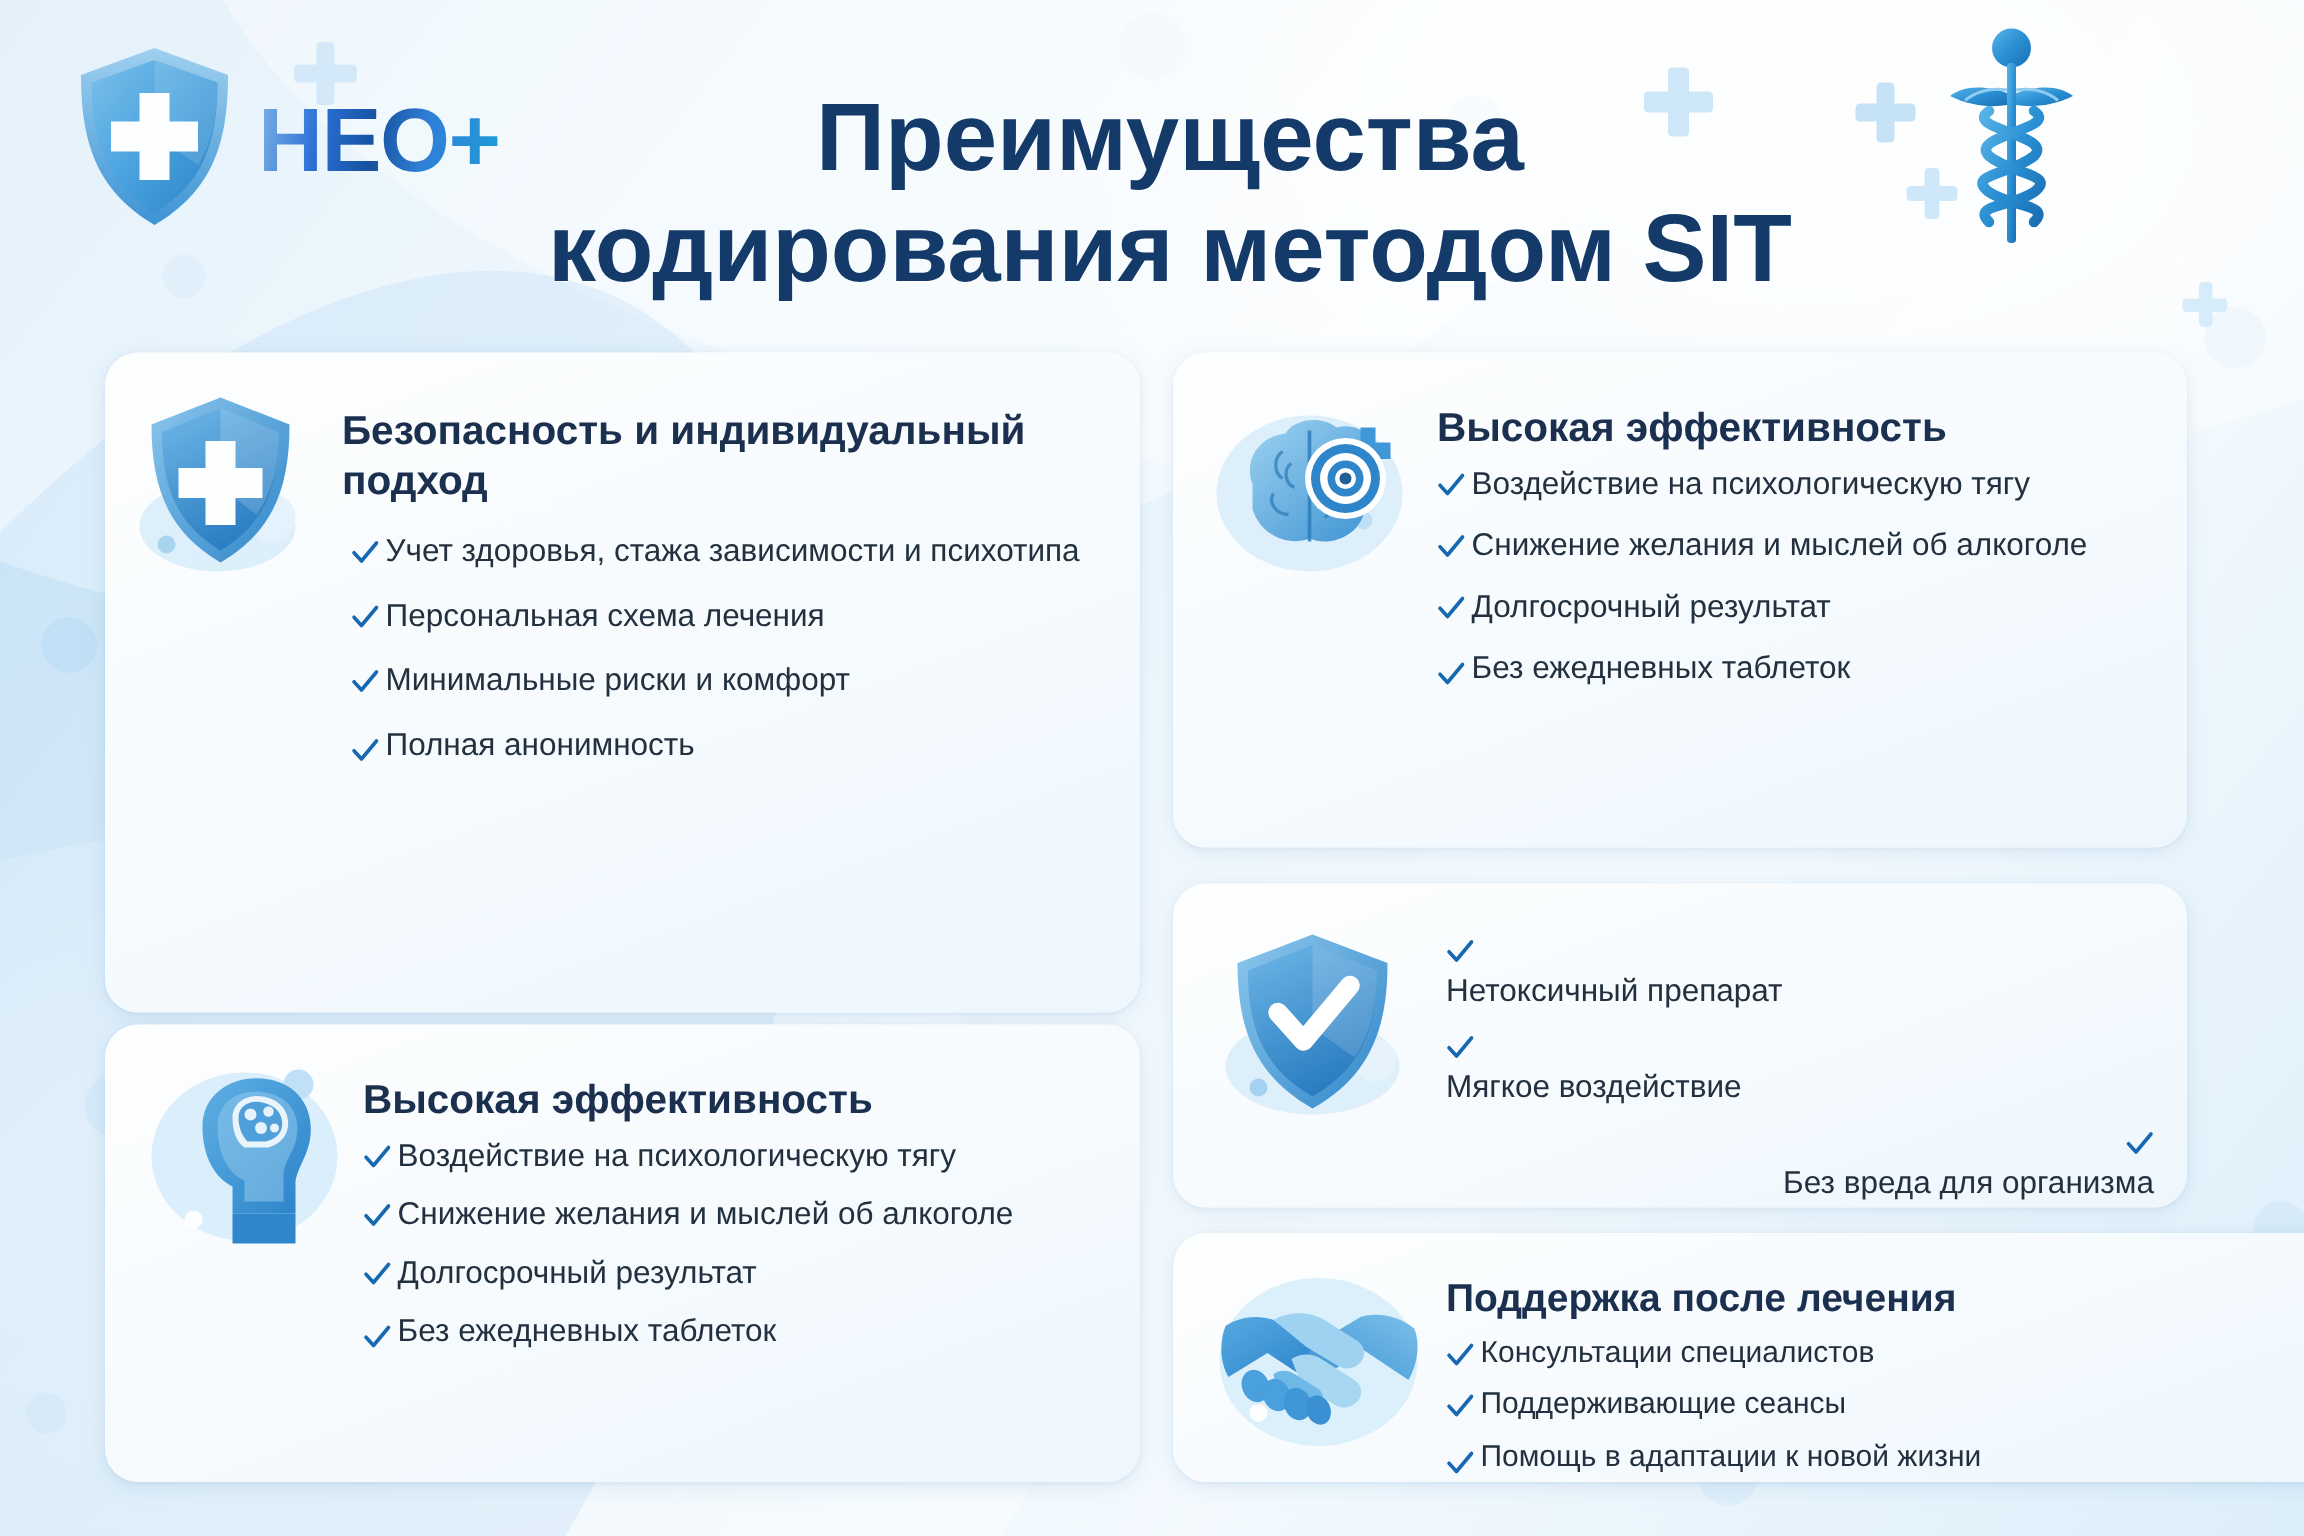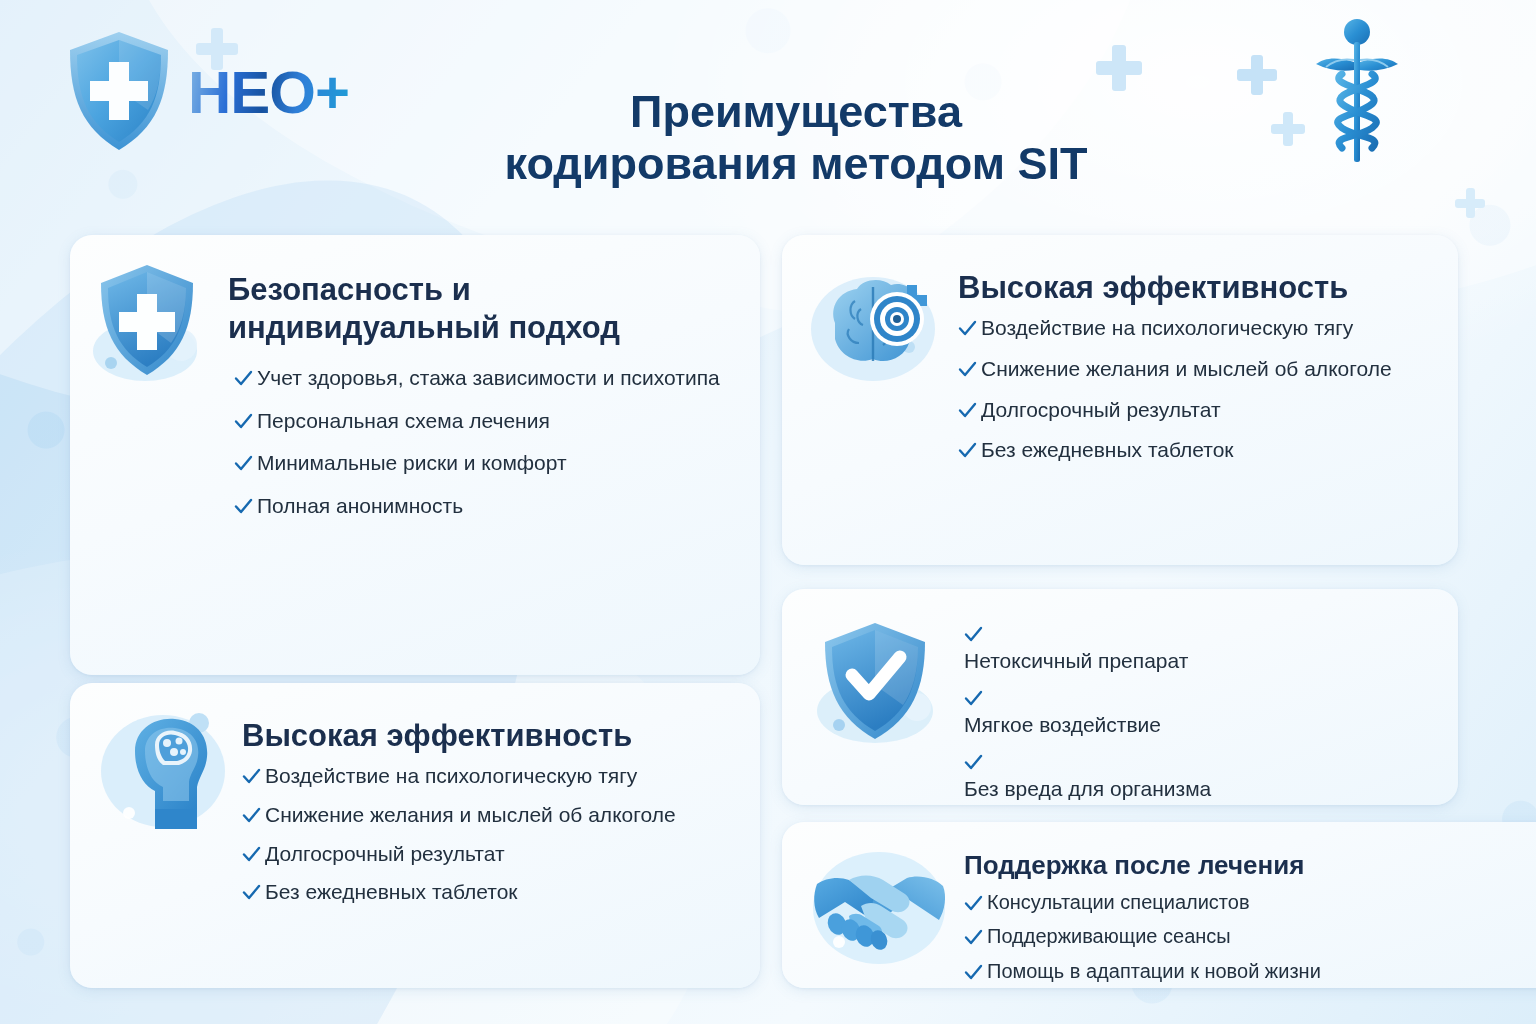--- a/index.html
+++ b/index.html
@@ -50,71 +50,70 @@
 
   
   .plus { position:absolute; pointer-events:none; }
   .plus::before, .plus::after {
     content:""; position:absolute; background:currentColor; border-radius:3px;
   }
   .plus::before { left:35%; top:0;   width:30%; height:100%; }
   .plus::after  { left:0;   top:35%; width:100%; height:30%; }
 
   
-  #header { position:absolute; left:16px; top:0; width:1472px; height:215px; }
+  #header { position:absolute; left:0; top:0; width:1472px; height:215px; }
 
   #logo-block {
     position:absolute; left:48px; top:28px;
     display:flex; align-items:center; gap:14px;
   }
   #logo-text {
     font-size:60px; font-weight:bold; letter-spacing:-1px;
     background:linear-gradient(100deg,#7fb4e4 0%,#2a6fd6 26%,#17529f 48%,#2f7fd8 68%,#1f9ed6 100%);
     -webkit-background-clip:text; background-clip:text; color:transparent;
     line-height:1;
   }
 
   #page-title {
     position:absolute; left:300px; top:54px; width:960px;
     text-align:center;
-    font-size:45px; font-weight:bold; line-height:1.16;
+    font-size:64px; font-weight:bold; line-height:1.16;
     color:#133a68;
     text-shadow:0 1px 0 rgba(255,255,255,0.6);
-    margin-top:32px;
   }
 
   #caduceus { position:absolute; right:88px; top:16px; }
 
   
   .card {
     position:absolute;
     border-radius:22px;
     background:linear-gradient(160deg,#fdfefe 0%,#f7fbfe 45%,#eef7fd 100%);
     box-shadow:0 3px 14px rgba(88,140,185,0.13), 0 1px 3px rgba(88,140,185,0.10);
     display:flex;
     padding:18px 22px 18px 18px;
   }
   .card-icon {
     flex:0 0 auto;
     display:flex; align-items:flex-start; justify-content:center;
   }
   .card-body { flex:1 1 auto; min-width:0; }
   .card-title {
-    font-size:31px; font-weight:bold; color:#1b2f4e;
+    font-size:27px; font-weight:bold; color:#1b2f4e;
     line-height:1.22; margin-bottom:8px;
   }
   .card-title.small { font-size:26px; }
 
   ul.checks { list-style:none; }
   ul.checks li {
     display:flex; align-items:flex-start; gap:4px;
     font-size:21px; color:#22303f; line-height:1.28;
     margin-bottom:12px;
   }
-  ul.checks li:last-child { margin-bottom:0; }
+  ul.checks li:last-child { margin-bottom:0;align-items:flex-end; }
   .chk {
     flex:0 0 auto; width:19px; height:19px; margin-top:4px;
     color:#1669b0;
   }
   .chk svg { display:block; }
 
   
   #card-safety      { left:70px;  top:235px; width:690px; height:440px; }
   #card-eff-left    { left:70px;  top:683px; width:690px; height:305px; }
   #card-eff-right   { left:782px; top:235px; width:676px; height:330px; }

